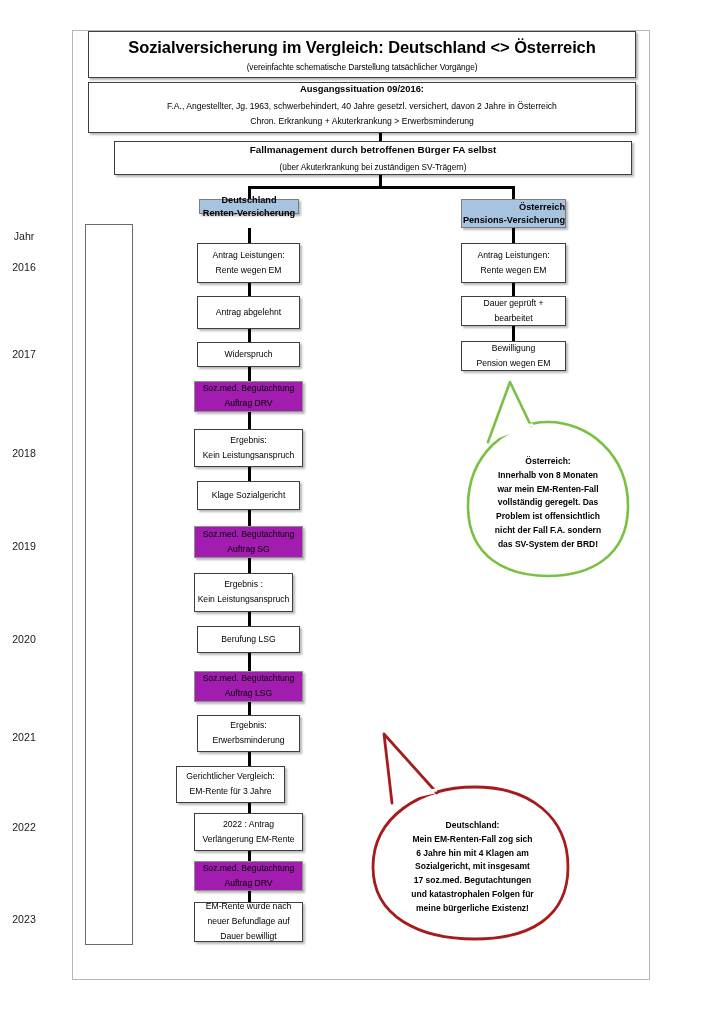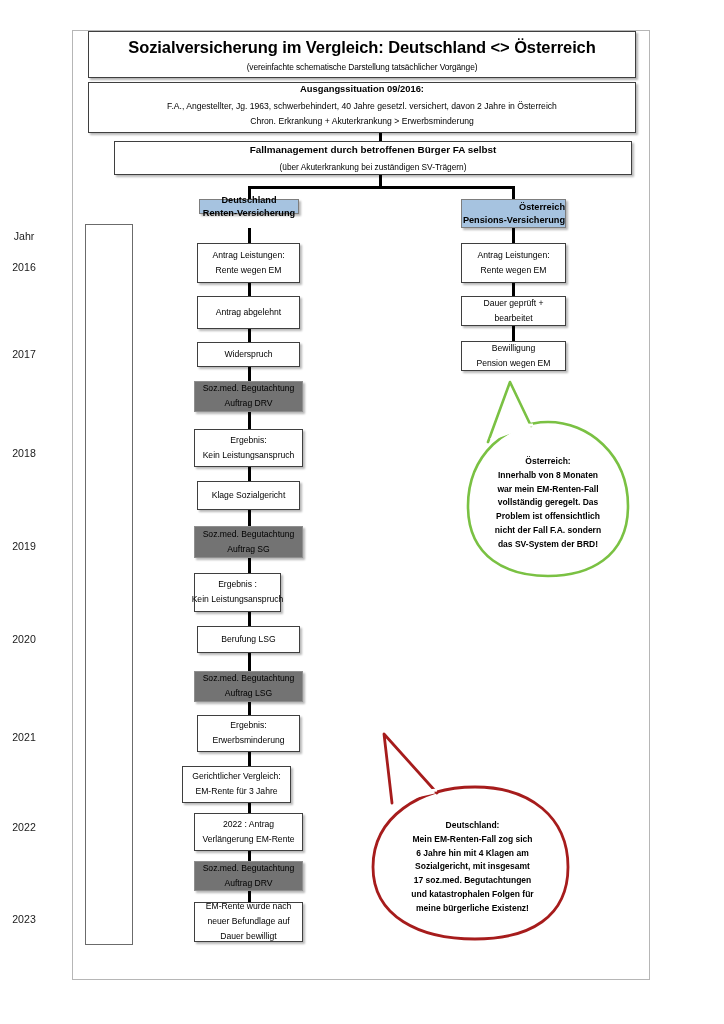--- a/index.html
+++ b/index.html
@@ -79,21 +79,21 @@
     font-size: 9.2px;
   }
   .country-head .ln { margin: 0.5px 0; }
 
   .step {
     font-size: 8.6px;
   }
   .step .ln { margin: 1.6px 0; }
 
   .step.pink {
-    background: #737373;
+    background: #a21caf;
     border: 1px solid #8f8f8f;
   }
 
   
   .conn {
     position: absolute;
     background: #000000;
     z-index: 1;
   }
   .conn-v { width: 3px; }
@@ -223,40 +223,40 @@
 
   <div class="node step" style="left:197px; top:481px; width:103px; height:29px;">
     <span class="ln">Klage Sozialgericht</span>
   </div>
 
   <div class="node step pink" style="left:194px; top:526px; width:109px; height:32px;">
     <span class="ln">Soz.med. Begutachtung</span>
     <span class="ln">Auftrag SG</span>
   </div>
 
-  <div class="node step" style="left:194px; top:573px; width:87px; height:39px;">
+  <div class="node step" style="left:194px; top:573px; width:99px; height:39px;">
     <span class="ln">Ergebnis :</span>
     <span class="ln">Kein Leistungsanspruch</span>
   </div>
 
   <div class="node step" style="left:197px; top:626px; width:103px; height:27px;">
     <span class="ln">Berufung LSG</span>
   </div>
 
   <div class="node step pink" style="left:194px; top:671px; width:109px; height:31px;">
     <span class="ln">Soz.med. Begutachtung</span>
     <span class="ln">Auftrag LSG</span>
   </div>
 
   <div class="node step" style="left:197px; top:715px; width:103px; height:37px;">
     <span class="ln">Ergebnis:</span>
     <span class="ln">Erwerbsminderung</span>
   </div>
 
-  <div class="node step" style="left:182px; top:766px; width:109px; height:37px;">
+  <div class="node step" style="left:176px; top:766px; width:109px; height:37px;">
     <span class="ln">Gerichtlicher Vergleich:</span>
     <span class="ln">EM-Rente für 3 Jahre</span>
   </div>
 
   <div class="node step" style="left:194px; top:813px; width:109px; height:38px;">
     <span class="ln">2022 : Antrag</span>
     <span class="ln">Verlängerung EM-Rente</span>
   </div>
 
   <div class="node step pink" style="left:194px; top:861px; width:109px; height:30px;">

